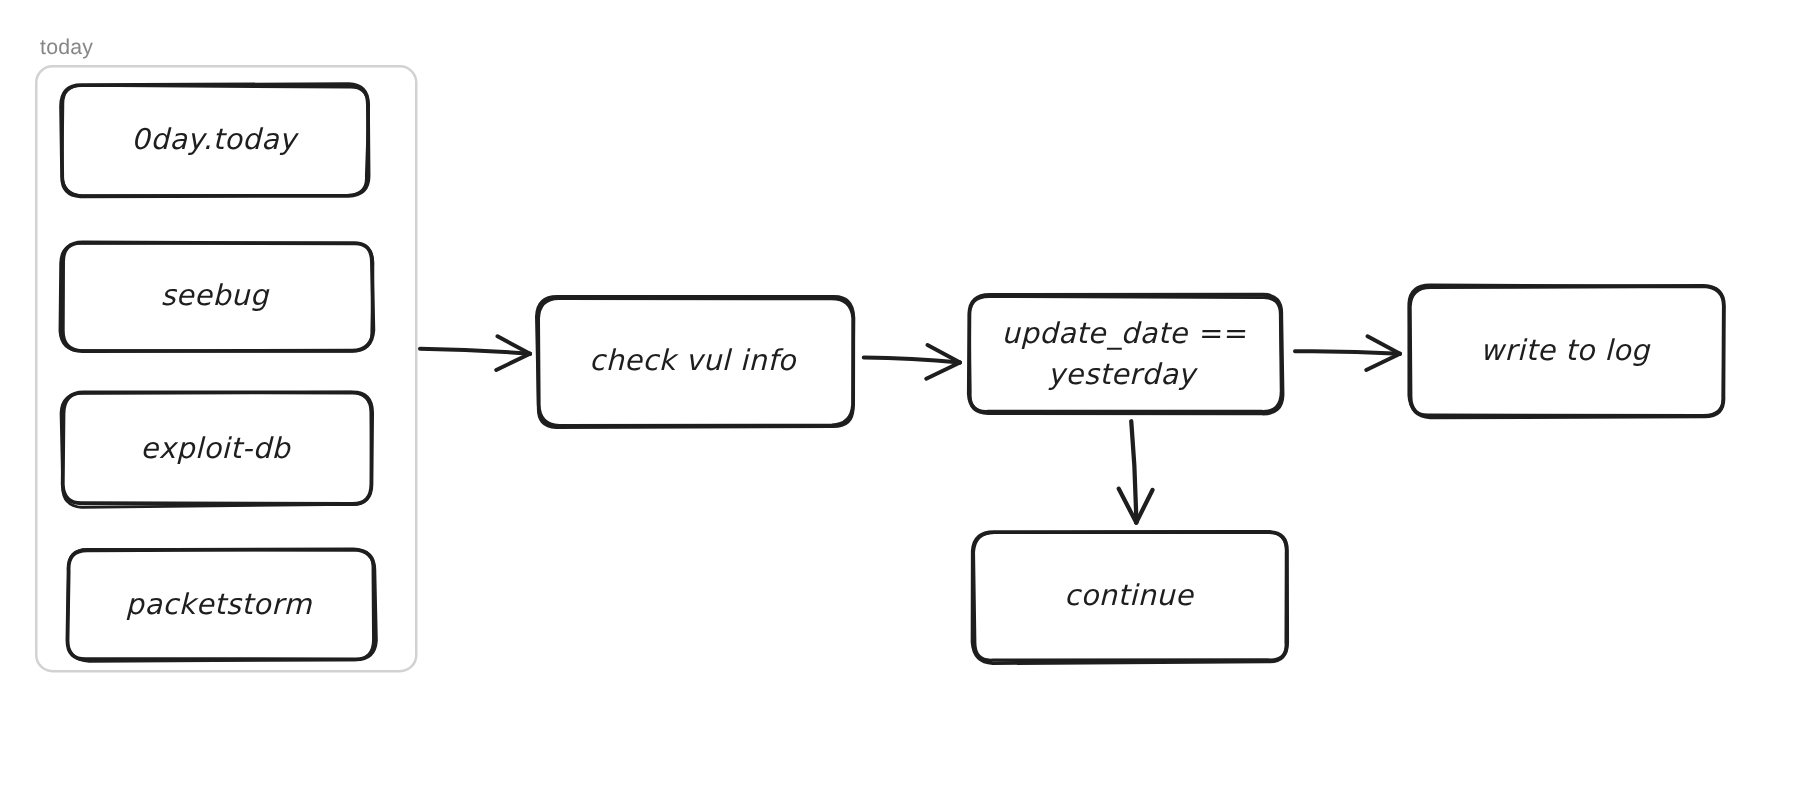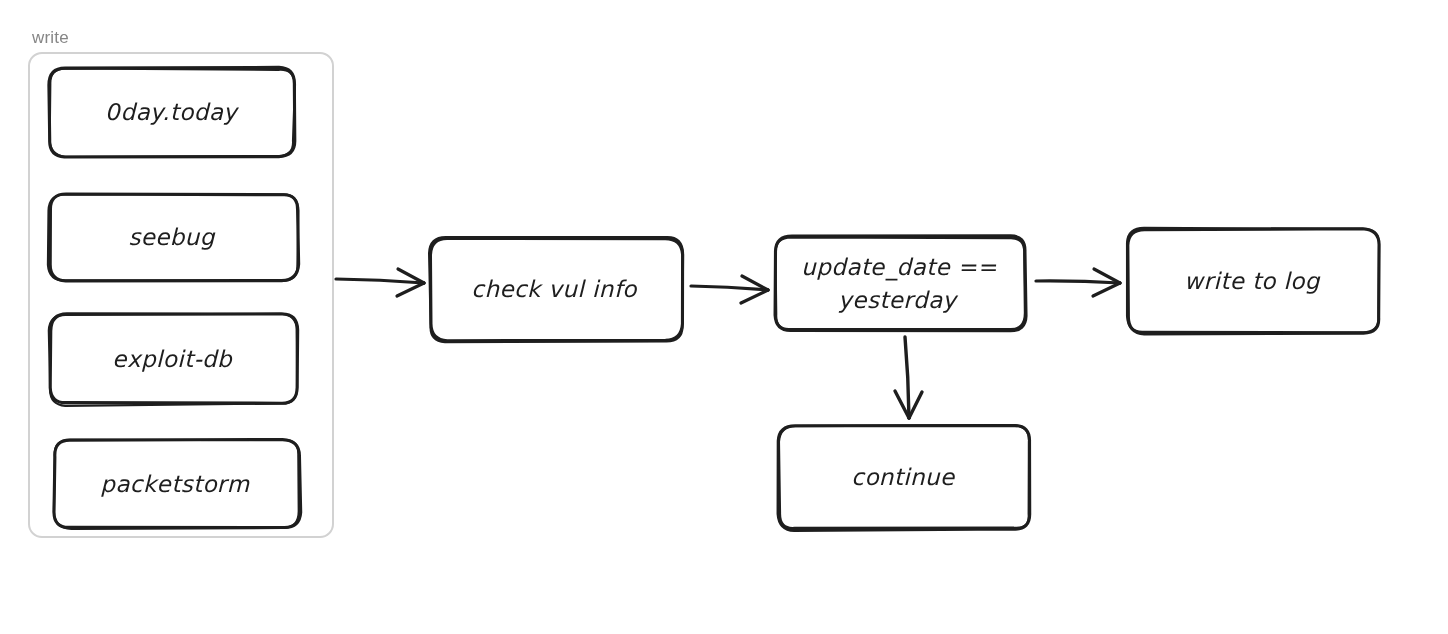--- a/index.html
+++ b/index.html
@@ -80,21 +80,21 @@
   }
   .node-label.two-line {
     line-height: 33px;
   }
 </style>
 </head>
 <body>
 
 <div id="canvas">
 
-  <div class="group-label" style="left: 32px; top: 28px;">write</div>
+  <div class="group-label" style="left: 32px; top: 28px;">today</div>
   <div class="group-frame" style="left: 28px; top: 52px; width: 306px; height: 486px;"></div>
 
   <div id="node-layer">
       <div class="node" style="left: 50px; top: 68px; width: 245px; height: 88px; border-radius: 16px;">
         <svg class="node-sketch" viewBox="0 0 253 96">
           <path d="M 19.025879972585244 4.1280896948781445 L 232.999605072118 3.3923659811969626 Q 248.7222141715465 4.1280896948781445 248.34625829796386 20.128089694878145 L 248.8093881828143 76.93498211241676 Q 248.7222141715465 91.89765493566374 232.7222141715465 92.60427198870457 L 18.31977620640682 92.98703290204503 Q 3.025879972585244 91.89765493566374 3.721135397478065 75.89765493566374 L 2.897876064902448 21.067223092488714 Q 3.025879972585244 4.1280896948781445 19.025879972585244 4.1280896948781445 Z" fill="none" stroke="#1e1e1e" stroke-width="3.1" stroke-linecap="round" stroke-linejoin="round"></path>
           <path d="M 19.860438548632374 4.378260318961111 L 232.11561404216354 5.79279737816978 Q 247.99674039043475 4.378260318961111 248.9603090991268 20.37826031896111 L 247.03387161837327 76.97284830836179 Q 247.99674039043475 91.48733289966003 231.99674039043475 92.43540847905933 L 19.68588776542856 92.76796935094717 Q 3.8604385486323736 91.48733289966003 3.6630253906696453 75.48733289966003 L 4.29299730186176 19.846191135911795 Q 3.8604385486323736 4.378260318961111 19.860438548632374 4.378260318961111 Z" fill="none" stroke="#1e1e1e" stroke-width="2.2" stroke-linecap="round" stroke-linejoin="round"></path>
         </svg>
         <div class="node-label">0day.today</div>
       </div>

